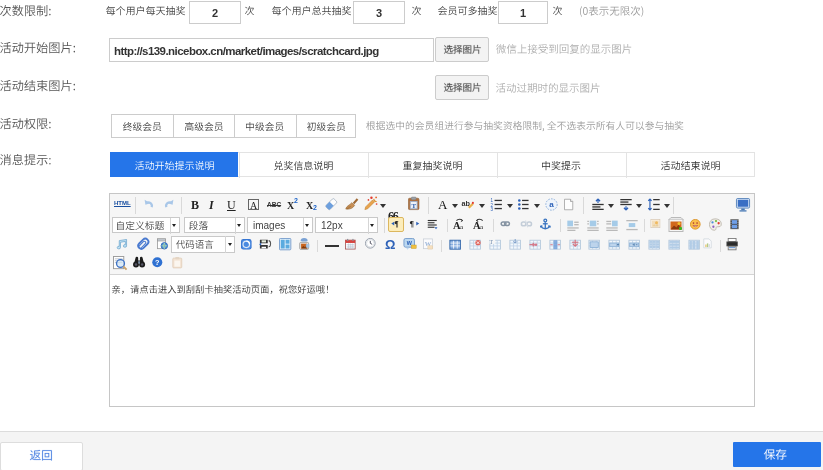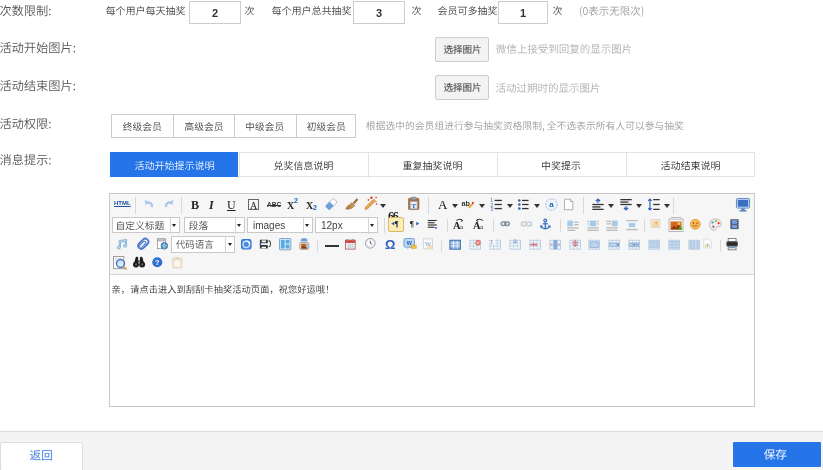--- a/index.html
+++ b/index.html
@@ -189,20 +189,21 @@
       <g transform="scale(1,-1)" fill="#555">
         <use href="#g24" x="0"></use>
         <use href="#g25" x="1000"></use>
         <use href="#g26" x="2000"></use>
         <use href="#g27" x="3000"></use>
         <use href="#g28" x="4000"></use>
         <use href="#g29" x="5000"></use>
         <use href="#g4" x="6000"></use>
       </g>
     </svg>
+<div style="position:absolute;left:109.0px;top:38.0px;width:325.0px;height:24.0px;border:1px solid #ccc;background:#fff;color:#333;font:bold 11.5px 'Liberation Sans',sans-serif;line-height:24px;padding-left:4px;letter-spacing:-0.55px">http://s139.nicebox.cn/market/images/scratchcard.jpg</div>
 <div style="position:absolute;left:435.0px;top:36.5px;width:54.0px;height:25.0px;border:1px solid #ccc;background:#f3f3f3;border-radius:2px"></div>
 <svg style="position:absolute;left:444.2px;top:44.6px;overflow:visible" width="36.64" height="8.72" viewBox="47 -838 3857 918">
       <g transform="scale(1,-1)" fill="#555" stroke="#555" stroke-width="23.1579">
         <use href="#g30" x="0"></use>
         <use href="#g31" x="1000"></use>
         <use href="#g28" x="2000"></use>
         <use href="#g29" x="3000"></use>
       </g>
     </svg>
 <svg style="position:absolute;left:496.0px;top:44.1px;overflow:visible" width="135.30" height="9.70" viewBox="18 -843 12886 924">

